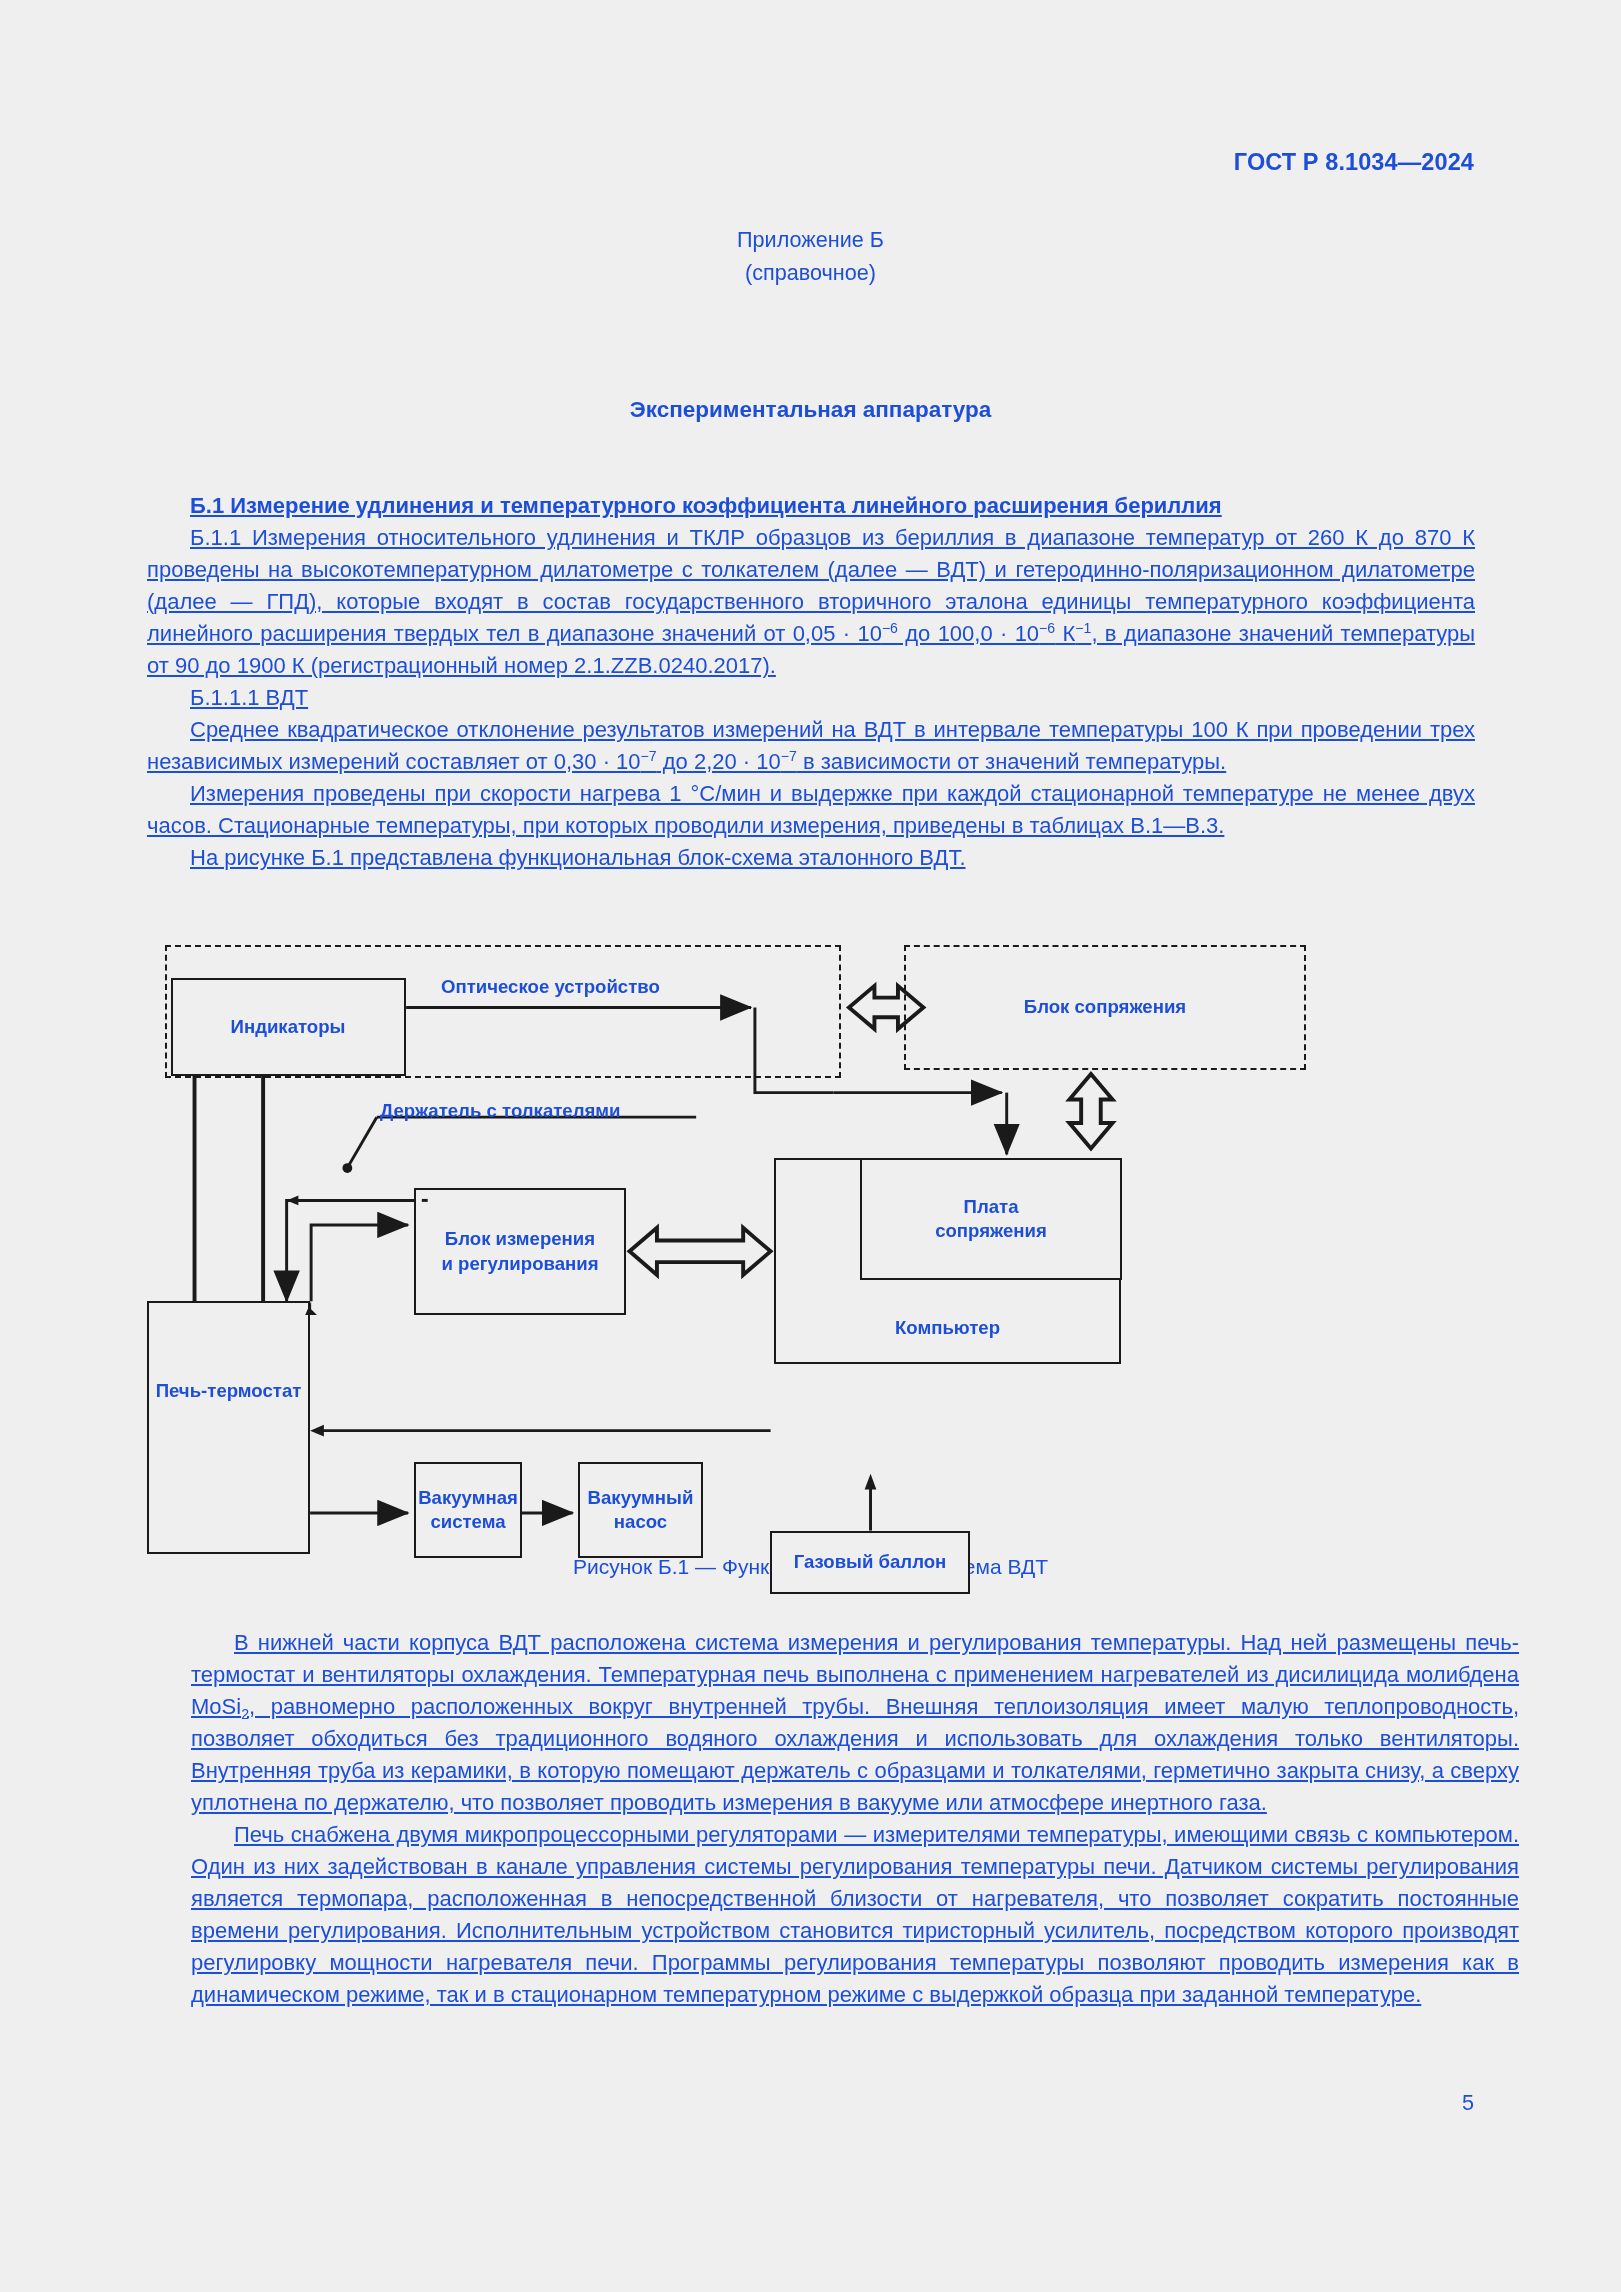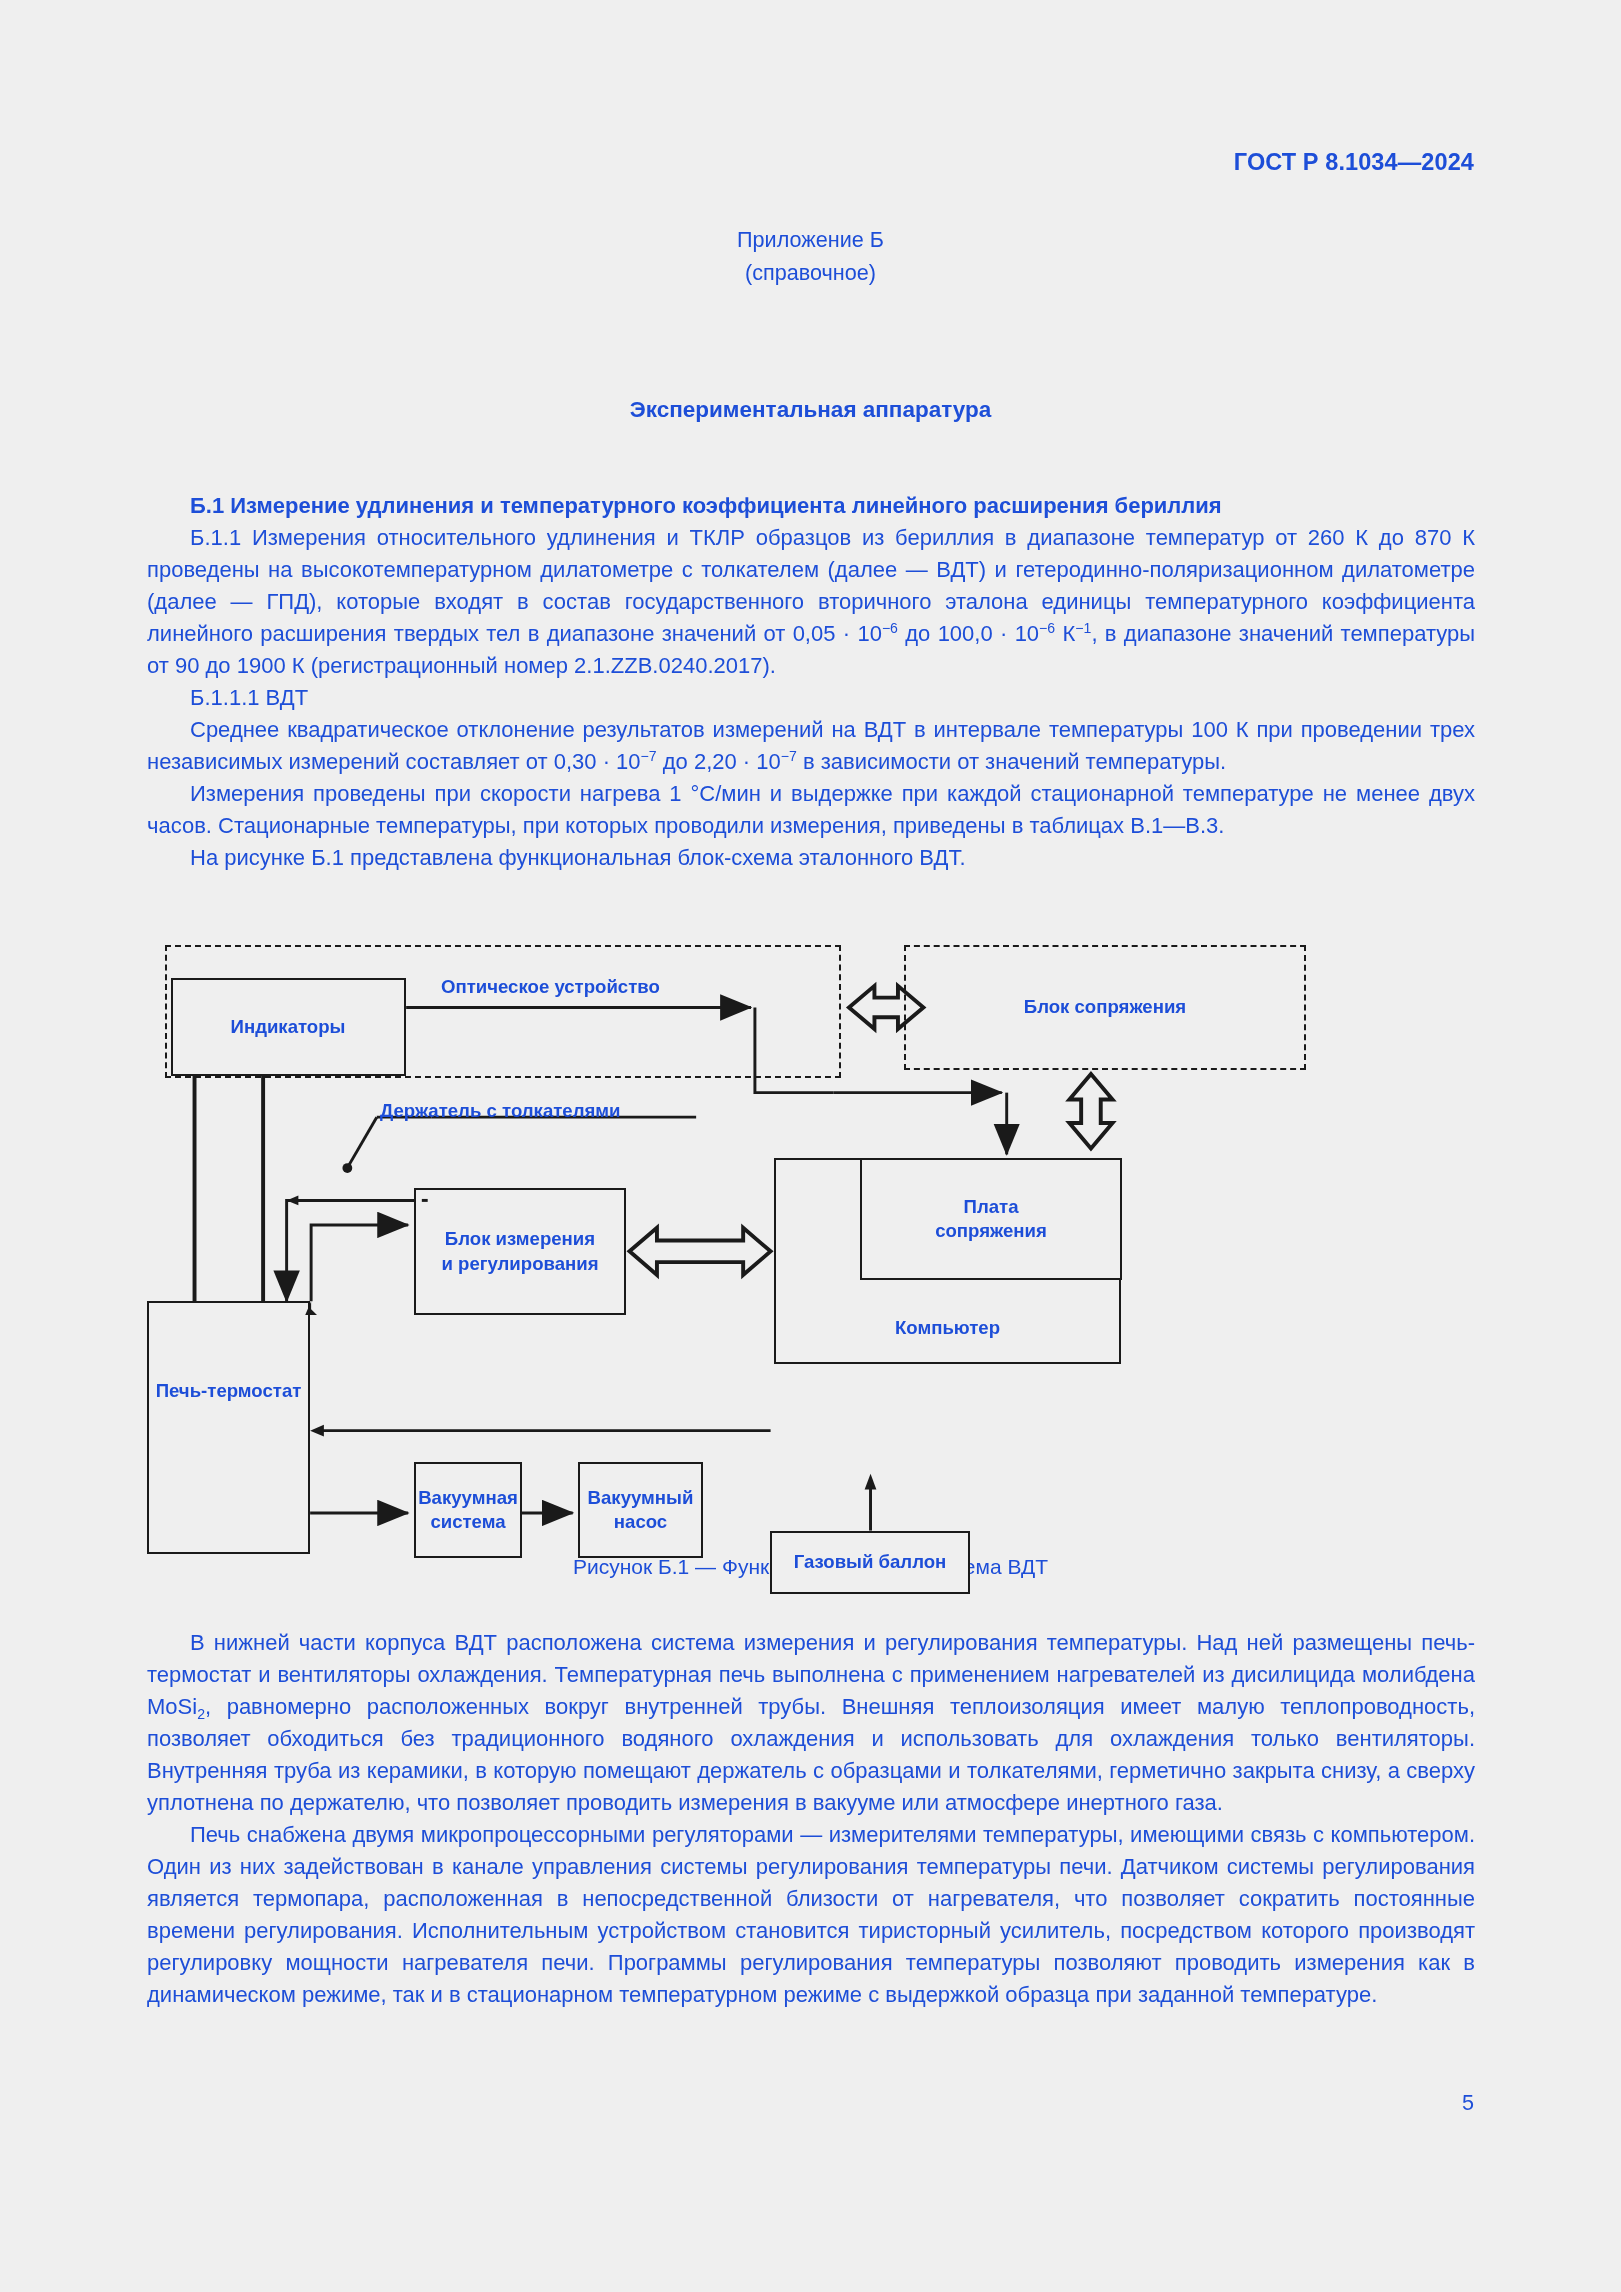--- a/index.html
+++ b/index.html
@@ -53,29 +53,30 @@
   
   .body-col {
     position: absolute;
     left: 147px;
     width: 1328px;
     font-size: 22px;
     line-height: 32px;
     text-align: justify;
     text-justify: inter-word;
     hyphens: manual;
+    text-decoration: underline;
   }
   .body-col p { margin: 0; }
   .ind { text-indent: 43px; }
   .bold-head { font-weight: bold; }
   sup { font-size: 0.64em; vertical-align: super; line-height: 0; }
   sub { font-size: 0.64em; vertical-align: sub; line-height: 0; }
 
   #para-top  { top: 490px; }
-  #para-mid  { top: 1073px; }
+  #para-mid  { top: 1073px; margin-left: 44px; }
 
   
   .figure-wrap {
     position: absolute;
     top: 931px;
     left: 147px;
     width: 1304px;
     height: 627px;
   }
   .figure-caption {

